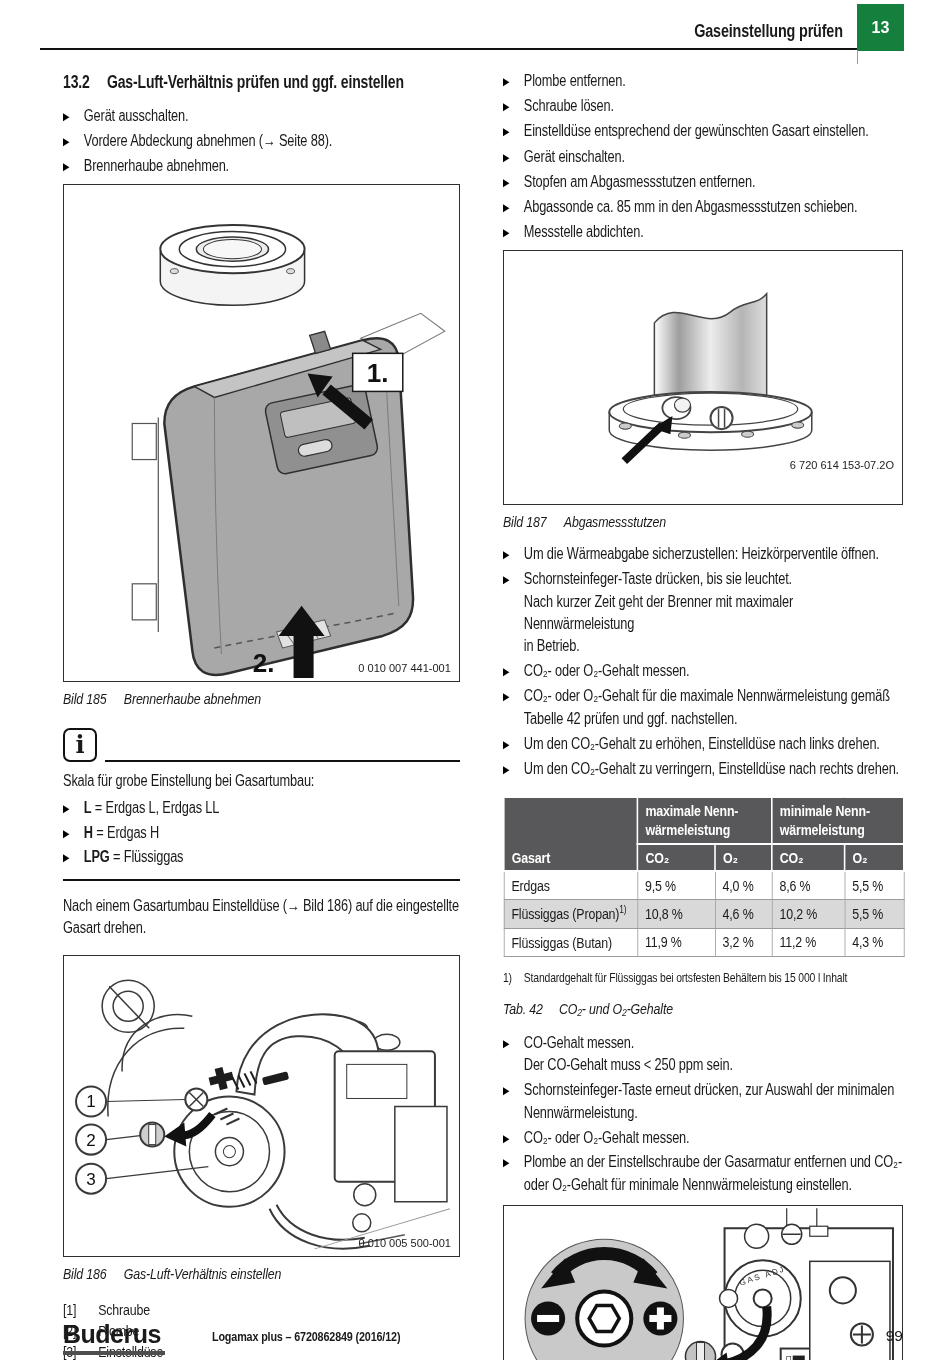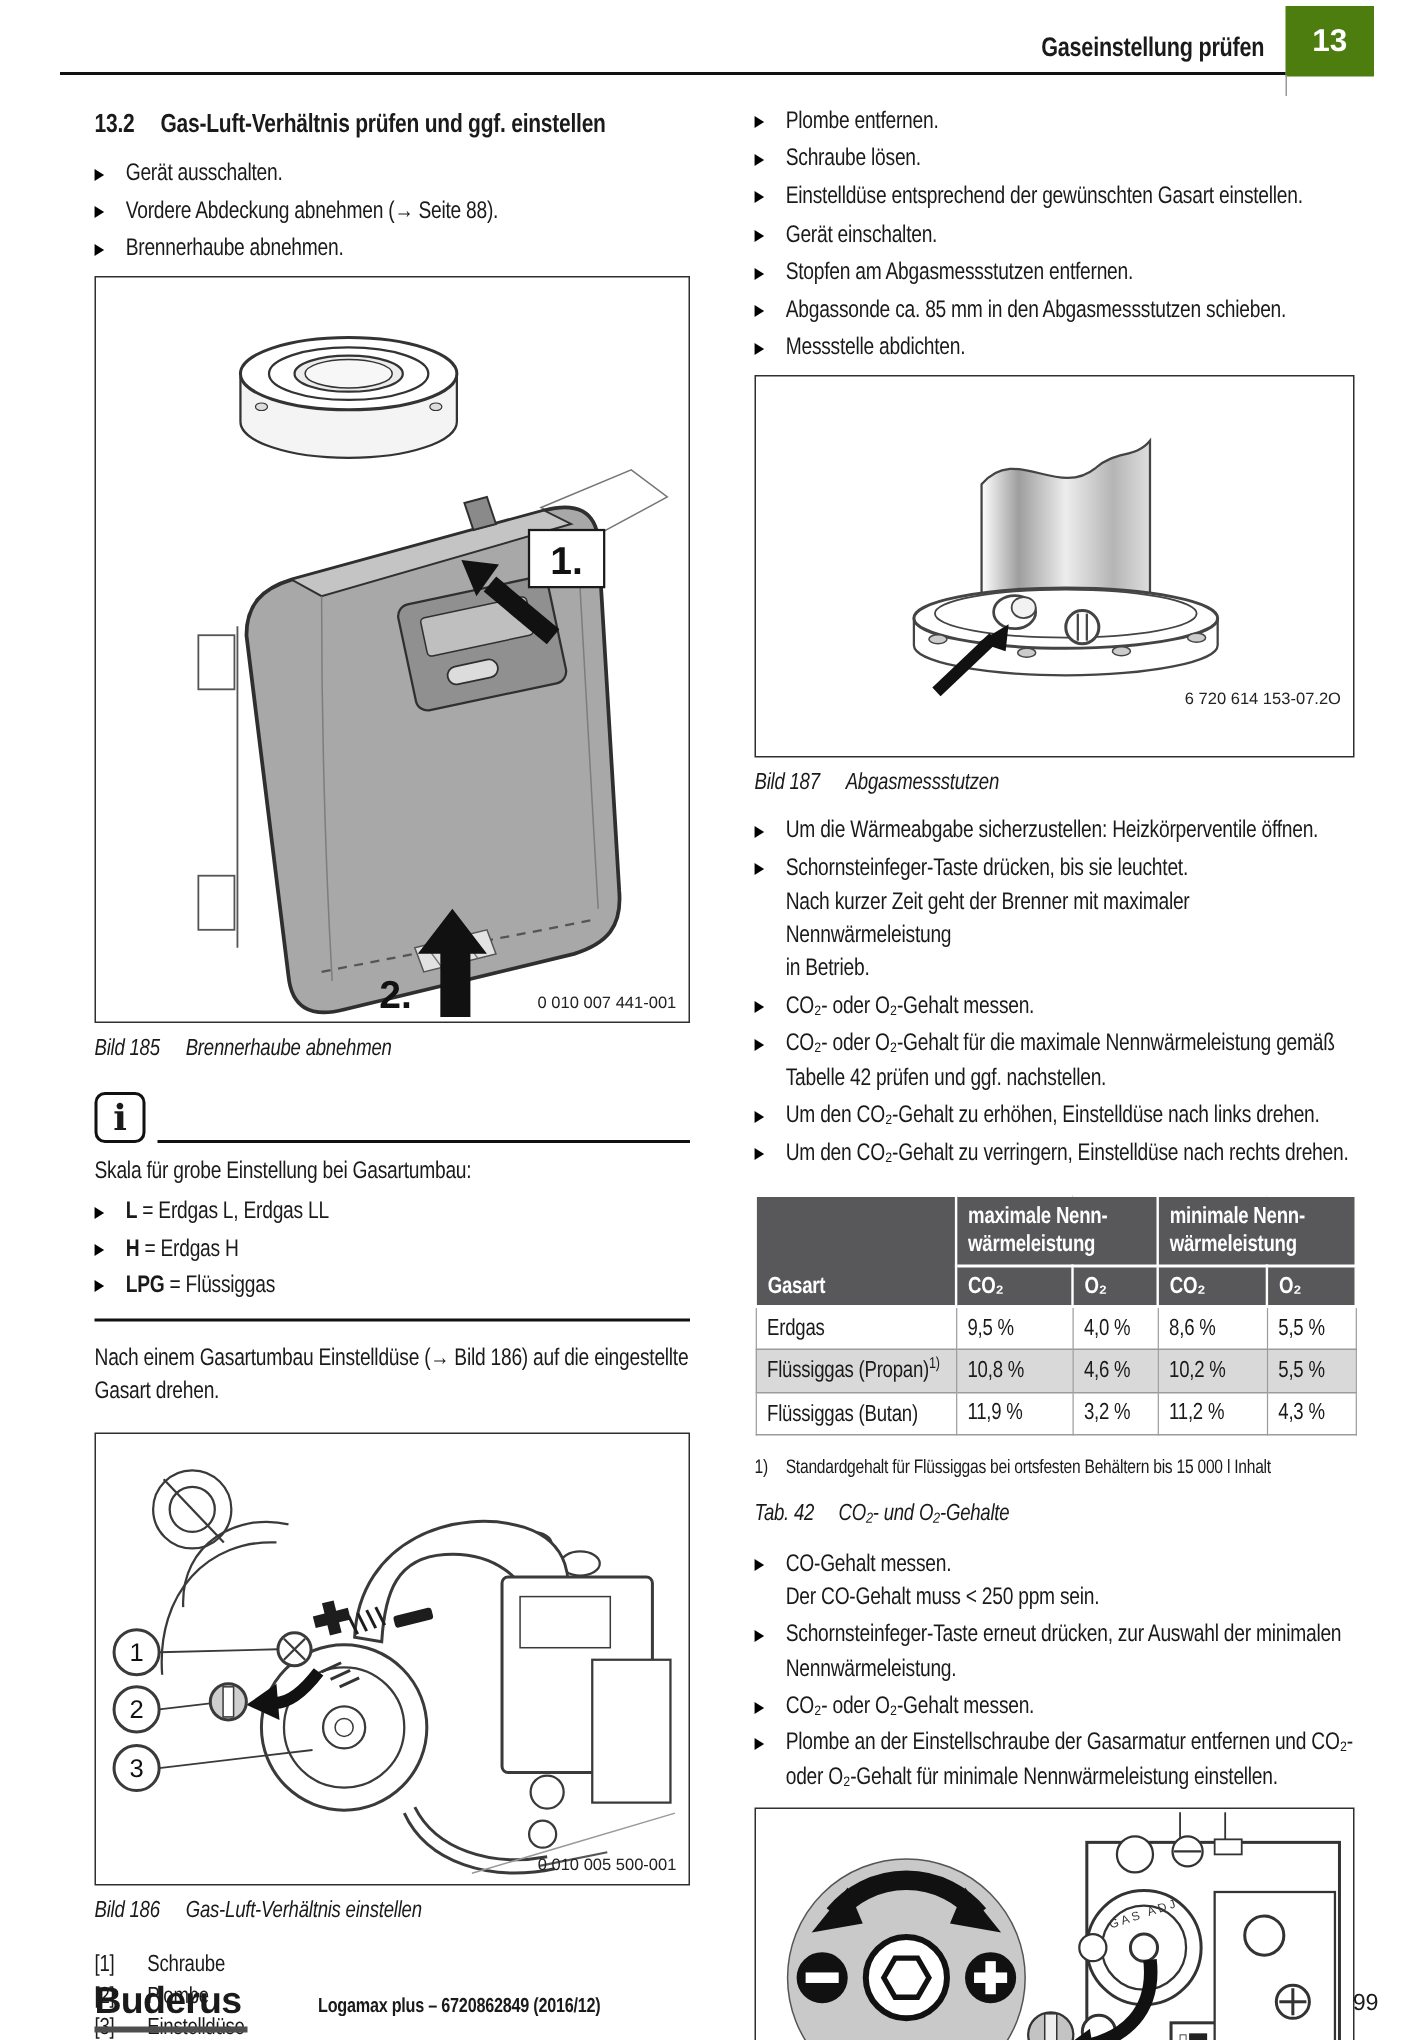--- a/index.html
+++ b/index.html
@@ -5,22 +5,22 @@
   * { margin:0; padding:0; box-sizing:border-box; }
   html,body { background:#ffffff; }
   body { font-family:"Liberation Sans","DejaVu Sans",sans-serif; color:#1a1a1a; }
   #page { position:relative; width:950px; height:1360px; background:#fff; overflow:hidden; }
 
   
   .cx  { width:125%; transform:scaleX(0.8); transform-origin:left top; letter-spacing:-0.2px; }
   .cxr { display:inline-block; transform:scaleX(0.8); transform-origin:right top; letter-spacing:-0.2px; }
 
   
-  .chapter-badge { position:absolute; left:857px; top:4px; width:59px; height:47px;
-    background:#4d7c0f; color:#fff; font-weight:bold; font-size:21px;
+  .chapter-badge { position:absolute; left:857px; top:4px; width:47px; height:47px;
+    background:#15803d; color:#fff; font-weight:bold; font-size:16px;
     display:flex; align-items:center; justify-content:center; }
   .header-title { position:absolute; right:107px; top:21px; font-weight:bold; font-size:18px; white-space:nowrap; }
   .header-rule { position:absolute; left:40px; top:48px; width:817px; height:2px; background:#111; }
   .header-tick { position:absolute; left:857px; top:50px; width:1px; height:14px; background:#9a9a9a; }
 
   
   .col { position:absolute; top:70px; }
   #col-left  { left:63px;  width:397px; }
   #col-right { left:503px; width:400px; }
 
@@ -61,21 +61,21 @@
 
   .footnote { display:flex; font-size:13px; margin-top:12px; line-height:17px; }
   .footnote .m { flex:0 0 26px; }
   .tabcap { font-style:italic; font-size:15.5px; margin-top:14px; }
   .tabcap .lab { display:inline-block; min-width:58px; margin-right:12px; }
 
   
   .footer-logo { position:absolute; left:63px; top:1320px; font-weight:bold; font-size:25px;
     letter-spacing:-0.5px; border-bottom:4px solid #4e4e4e; padding:0 4px 2px 0; }
   .footer-doc { position:absolute; left:212px; top:1329px; font-size:13.5px;font-weight:bold; }
-  .footer-page { position:absolute; right:31px; top:1327px; font-size:15.5px; }
+  .footer-page { position:absolute; right:47px; top:1327px; font-size:15.5px; }
 
   .mt4{margin-top:4px;}
 </style>
 </head>
 <body>
 
 <div id="page">
 
   <div class="header-title"><span class="cxr">Gaseinstellung prüfen</span></div>
   <div class="chapter-badge">13</div>

